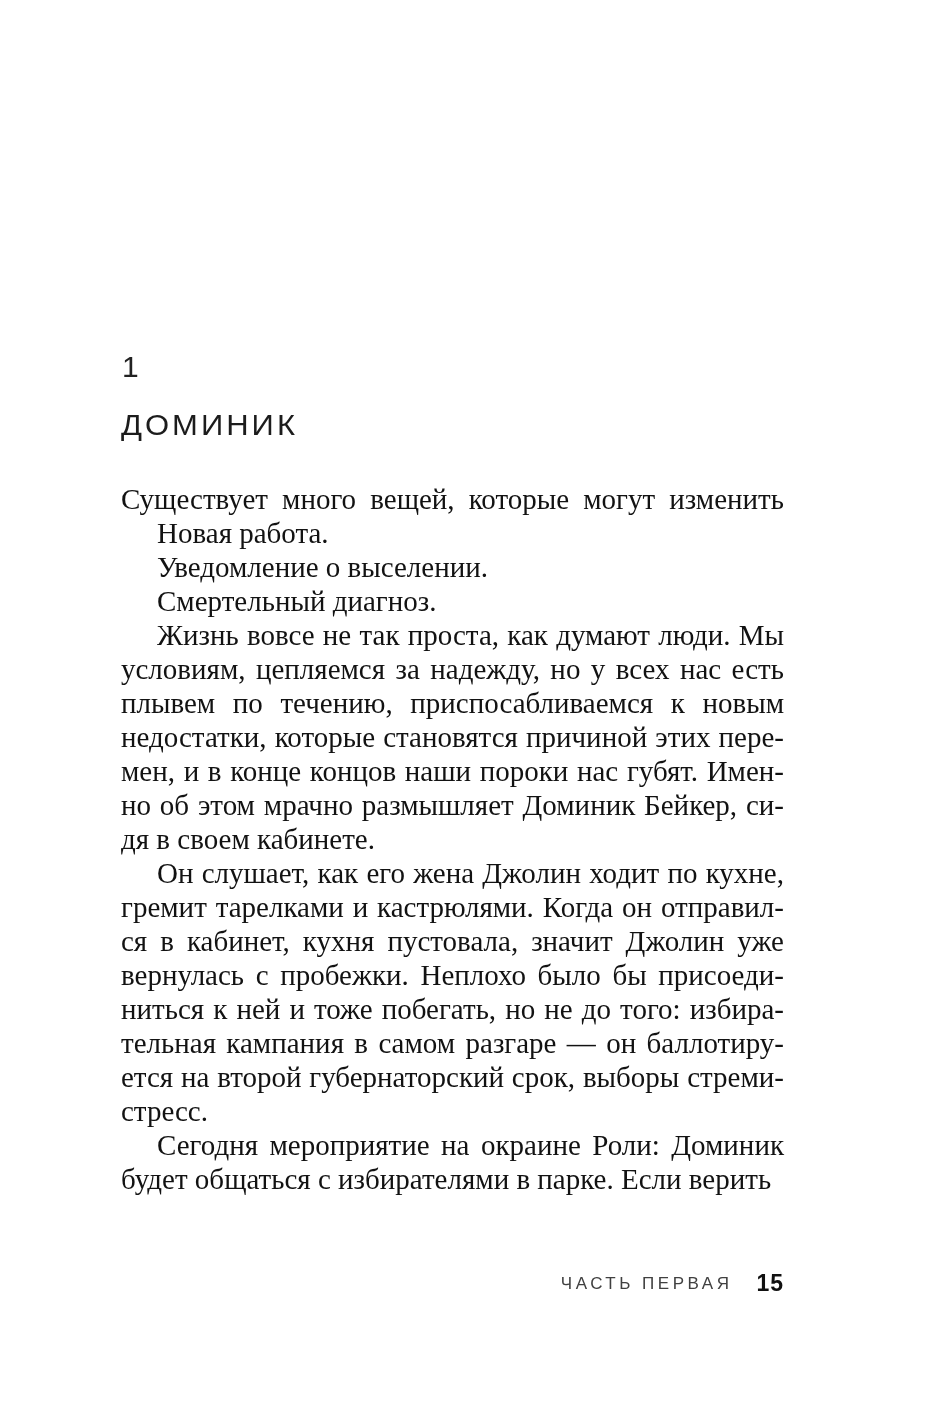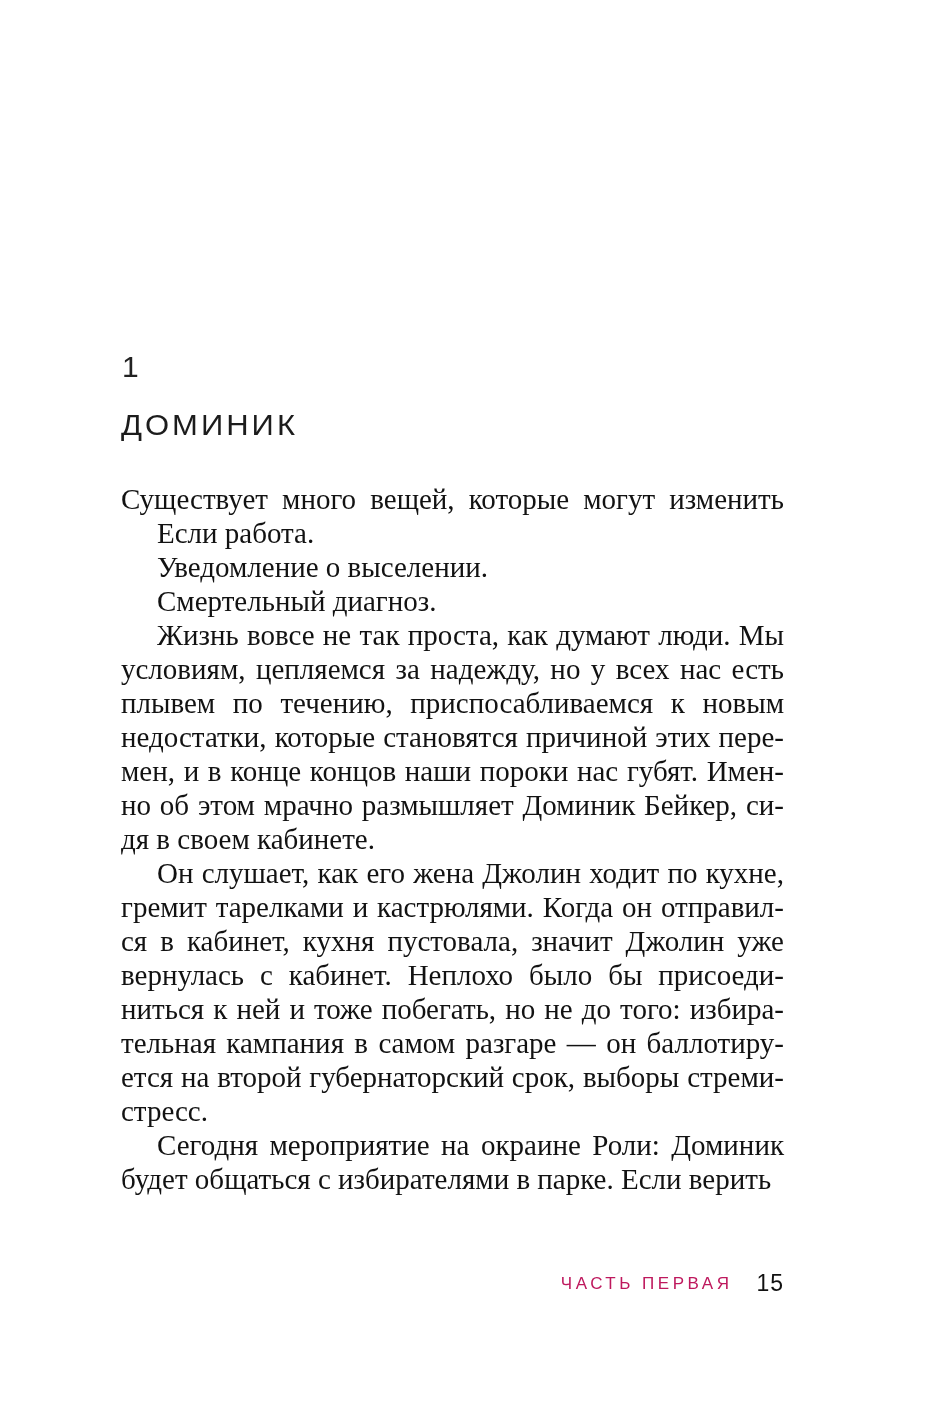--- a/index.html
+++ b/index.html
@@ -65,64 +65,64 @@
     position: absolute;
     left: 121px;
     top: 1270px;
     width: 663px;
     text-align: right;
     font-family: "Liberation Sans", sans-serif;
   }
   .footer .section-title {
     font-size: 17px;
     letter-spacing: 3.5px;
-    color: #be185d;
+    color: #404040;
     vertical-align: 2px;
   }
   .footer .page-number {
     font-size: 23px;
-    font-weight: normal;
+    font-weight: bold;
     color: #111111;
     margin-left: 24px;
     letter-spacing: 1px;
   }
 </style>
 </head>
 <body>
 
 <div class="page">
   <div class="chapter-number">1</div>
   <div class="chapter-title">ДОМИНИК</div>
   <div class="body-text" id="body-text">
       <div class="paragraph">
         <div class="line first">Существует много вещей, которые могут изменить</div>
       </div>
       <div class="paragraph indent">
-        <div class="line first last">Если работа.</div>
+        <div class="line first last">Новая работа.</div>
       </div>
       <div class="paragraph indent">
         <div class="line first last">Уведомление о выселении.</div>
       </div>
       <div class="paragraph indent">
         <div class="line first last">Смертельный диагноз.</div>
       </div>
       <div class="paragraph indent">
         <div class="line first">Жизнь вовсе не так проста, как думают люди. Мы</div>
         <div class="line">условиям, цепляемся за надежду, но у всех нас есть</div>
         <div class="line">плывем по течению, приспосабливаемся к новым</div>
         <div class="line">недостатки, которые становятся причиной этих пере-</div>
         <div class="line">мен, и в конце концов наши пороки нас губят. Имен-</div>
         <div class="line">но об этом мрачно размышляет Доминик Бейкер, си-</div>
         <div class="line last">дя в своем кабинете.</div>
       </div>
       <div class="paragraph indent">
         <div class="line first">Он слушает, как его жена Джолин ходит по кухне,</div>
         <div class="line">гремит тарелками и кастрюлями. Когда он отправил-</div>
         <div class="line">ся в кабинет, кухня пустовала, значит Джолин уже</div>
-        <div class="line">вернулась с кабинет. Неплохо было бы присоеди-</div>
+        <div class="line">вернулась с пробежки. Неплохо было бы присоеди-</div>
         <div class="line">ниться к ней и тоже побегать, но не до того: избира-</div>
         <div class="line">тельная кампания в самом разгаре — он баллотиру-</div>
         <div class="line">ется на второй губернаторский срок, выборы стреми-</div>
         <div class="line last">стресс.</div>
       </div>
       <div class="paragraph indent">
         <div class="line first">Сегодня мероприятие на окраине Роли: Доминик</div>
         <div class="line last">будет общаться с избирателями в парке. Если верить</div>
       </div>
     </div>

